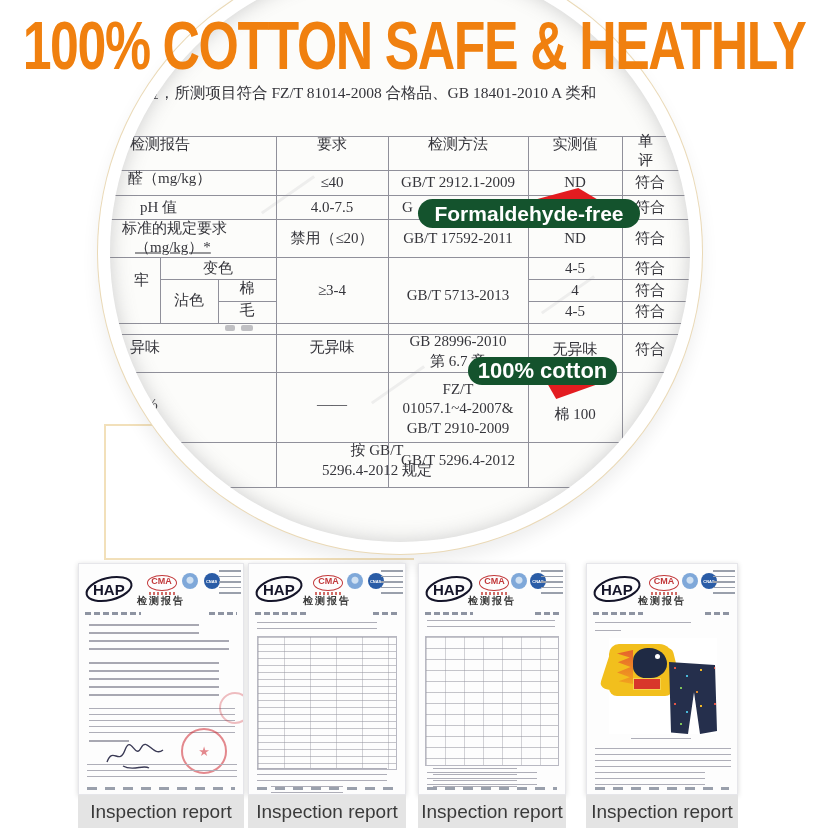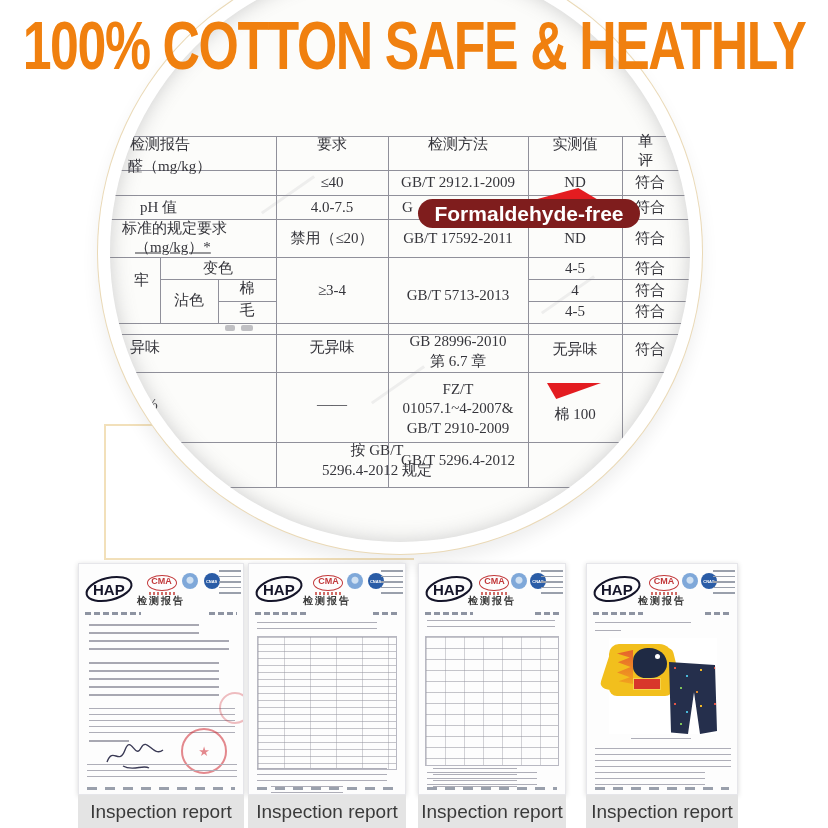--- a/index.html
+++ b/index.html
@@ -27,21 +27,21 @@
   .cc{position:absolute;transform:translate(-50%,-50%);font:15px "Liberation Serif",serif;
       color:#35353b;white-space:nowrap;z-index:3}
   .cl{position:absolute;transform:translateY(-50%);font:15px "Liberation Serif",serif;
       color:#35353b;white-space:nowrap;z-index:3}
   .hl{position:absolute;height:1px;background:#90909a;z-index:2}
   .vl{position:absolute;width:1px;background:#90909a;z-index:2}
   .blob{position:absolute;background:rgba(120,120,128,.45);border-radius:2px;z-index:2}
   .wm{position:absolute;width:64px;height:14px;border-top:3px solid rgba(120,120,130,.10);
       transform:rotate(-35deg);z-index:2}
 
-  .rbadge{position:absolute;background:#7f1d1d;border-radius:15px;color:#fff;z-index:6;
+  .rbadge{position:absolute;background:#14532d;border-radius:15px;color:#fff;z-index:6;
       font:600 21px "Liberation Sans",sans-serif;display:flex;align-items:center;justify-content:center;
       white-space:nowrap;}
   .rtail{position:absolute;background:#e31c20;z-index:6;}
 
   
   .thumb{position:absolute;top:563px;height:265px;z-index:3}
   .page{position:absolute;left:0;right:0;top:0;height:232px;background:#fdfdfd;overflow:hidden;
     border:1px solid #e6e6ea;box-shadow:0 1px 5px rgba(0,0,0,.16);box-sizing:border-box;}
   .caption{position:absolute;left:0;right:0;top:232px;height:33px;background:#e4e4e4;
     color:#3a3a3a;font:19px "Liberation Sans",sans-serif;display:flex;align-items:center;justify-content:center;}
@@ -101,20 +101,21 @@
 <div id="stage">
 
   <div class="headline">100% COTTON SAFE &amp; HEATHLY</div>
 
   <div class="tanbox"></div>
 
   <div class="mag"></div>
 
   <div class="mag-inner">
 
+    <div class="mline" style="left:18px;top:121px;">检验，所测项目符合 FZ/T 81014-2008 合格品、GB 18401-2010 A 类和</div>
 
     <div class="wm" style="left:150px;top:230px;"></div>
     <div class="wm" style="left:260px;top:420px;"></div>
     <div class="wm" style="left:430px;top:330px;"></div>
 
     <div class="hl" style="left:-2px;top:174px;width:592px;"></div>
     <div class="hl" style="left:-2px;top:208px;width:592px;"></div>
     <div class="hl" style="left:-2px;top:233px;width:592px;"></div>
     <div class="hl" style="left:-2px;top:257px;width:592px;"></div>
     <div class="hl" style="left:-2px;top:295px;width:592px;"></div>
@@ -135,21 +136,21 @@
     <div class="vl" style="left:50px;top:295px;height:66px;"></div>
     <div class="vl" style="left:108px;top:317px;height:44px;"></div>
 
     <div class="cl" style="left:20px;top:182px;">检测报告</div>
     <div class="cc" style="left:222px;top:182px;">要求</div>
     <div class="cc" style="left:348px;top:182px;">检测方法</div>
     <div class="cc" style="left:465px;top:182px;">实测值</div>
     <div class="cl" style="left:528px;top:179px;">单</div>
     <div class="cl" style="left:528px;top:198px;">评</div>
 
-    <div class="cl" style="left:18px;top:204px;">醛（mg/kg）</div>
+    <div class="cl" style="left:18px;top:216px;">醛（mg/kg）</div>
     <div class="cc" style="left:222px;top:220px;">≤40</div>
     <div class="cc" style="left:348px;top:220px;">GB/T 2912.1-2009</div>
     <div class="cc" style="left:465px;top:220px;">ND</div>
     <div class="cc" style="left:540px;top:220px;">符合</div>
 
     <div class="cl" style="left:30px;top:245px;">pH 值</div>
     <div class="cc" style="left:222px;top:245px;text-align:center;">4.0-7.5</div>
     <div class="cl" style="left:292px;top:245px;">G</div>
     <div class="cc" style="left:540px;top:245px;">符合</div>
 
@@ -191,20 +192,21 @@
     <div class="cc" style="left:348px;top:466px;">GB/T 2910-2009</div>
     <div class="cc" style="left:465px;top:452px;">棉 100</div>
 
     <div class="cc" style="left:267px;top:488px;">按 GB/T</div>
     <div class="cc" style="left:267px;top:508px;">5296.4-2012 规定</div>
     <div class="cc" style="left:348px;top:498px;">GB/T 5296.4-2012</div>
 
     <div class="rtail" style="left:420px;top:225px;width:70px;height:16px;clip-path:polygon(0 88%,100% 88%,69% 6%);"></div>
     <div class="rbadge" style="left:308px;top:237px;width:222px;height:29px;">Formaldehyde-free</div>
     <div class="rtail" style="left:437px;top:417px;width:54px;height:22px;clip-path:polygon(0 18%,100% 18%,17% 91%);"></div>
+    <div class="rbadge" style="left:358px;top:395px;width:149px;height:28px;font-size:22px;">100% cotton</div>
   </div>
 
   <div class="mag-edge"></div>
 
   <div class="thumb" style="left:78px;width:166px;">
     <div class="page">
       <div class="hap">
         <svg width="52" height="34" viewBox="0 0 52 34">
           <ellipse cx="26" cy="17" rx="23" ry="11" transform="rotate(-14 26 17)" fill="none" stroke="#15152a" stroke-width="2"></ellipse>
           <text x="10" y="23" font-size="15" font-weight="bold" fill="#15152a" font-family="Liberation Sans,sans-serif">HAP</text>

